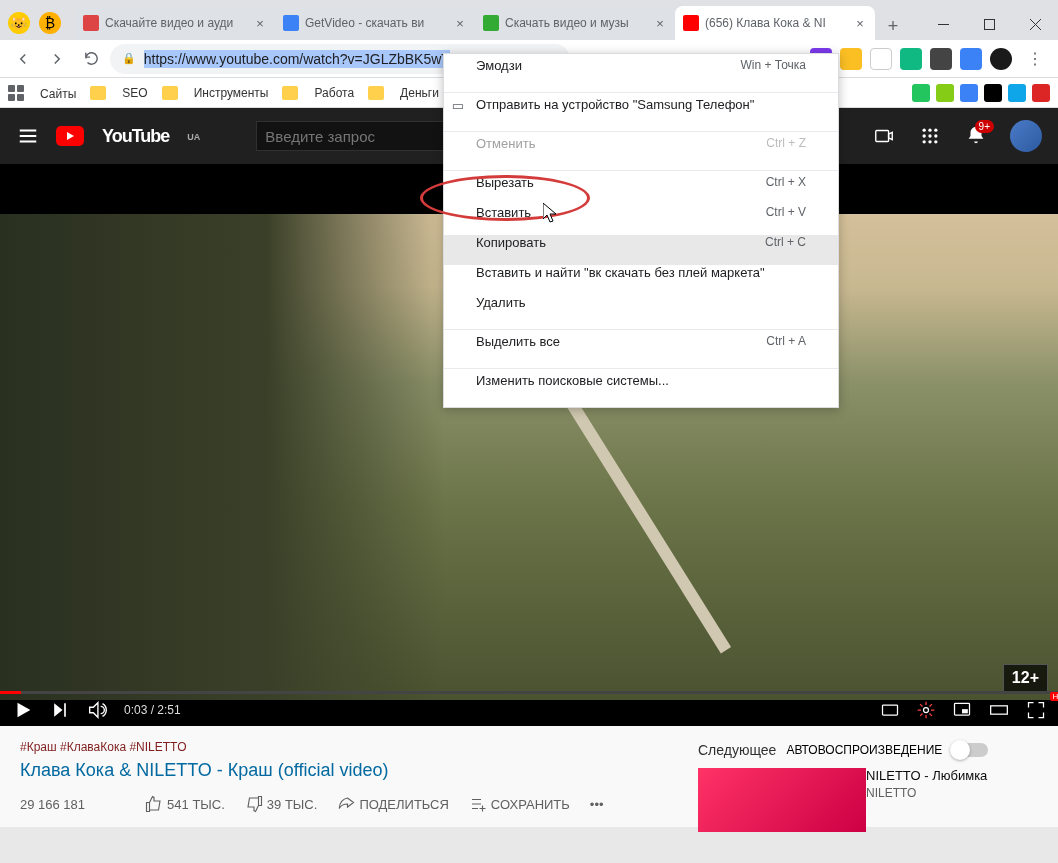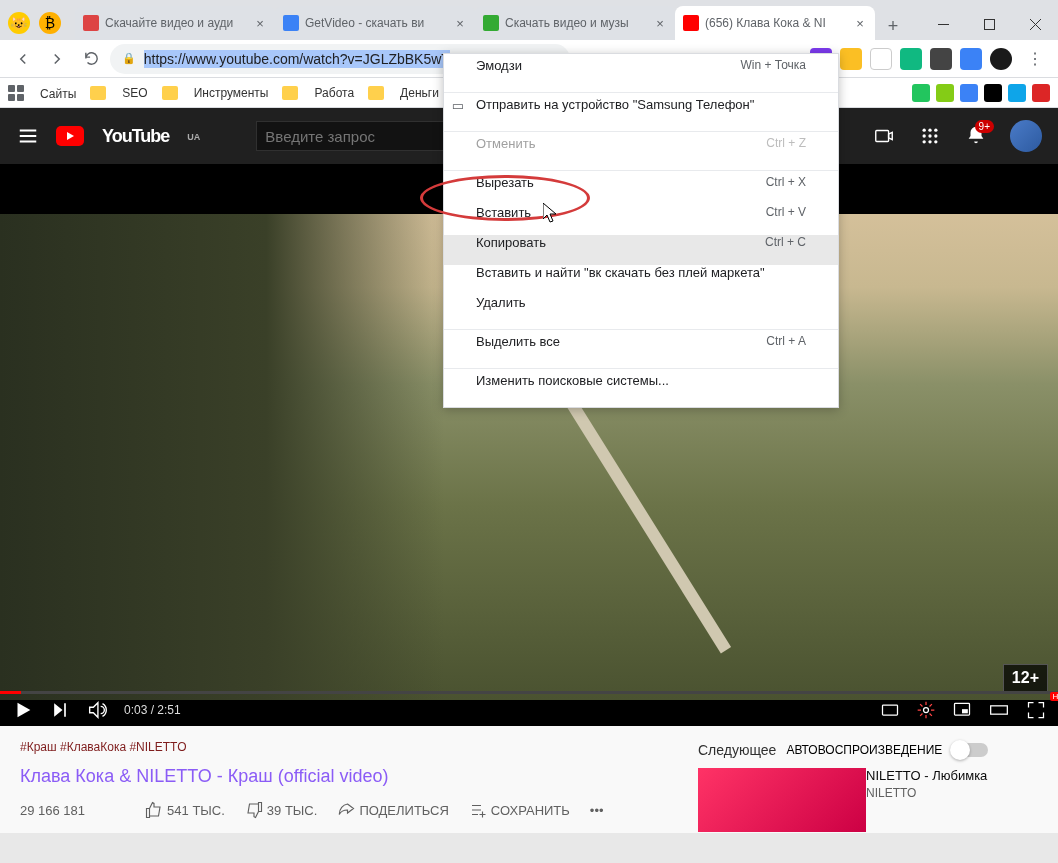--- a/index.html
+++ b/index.html
@@ -50,21 +50,21 @@
 .road{position:absolute;left:48%;top:20%;width:12px;height:400px;background:#d0c8b0;transform:rotate(-32deg);transform-origin:top}
 .age{position:absolute;right:10px;bottom:34px;background:rgba(0,0,0,.7);color:#fff;padding:4px 8px;font-size:16px;font-weight:bold;border:1px solid #555}
 .progress{position:absolute;bottom:32px;left:0;right:0;height:3px;background:#444}
 .progress-fill{height:100%;width:2%;background:#ff0000}
 .controls{position:absolute;bottom:0;left:0;right:0;height:32px;display:flex;align-items:center;padding:0 12px;gap:16px;color:#fff}
 .ctrl{display:flex;align-items:center;justify-content:center}
 .time{font-size:12px;color:#ddd}
 .ctrl-right{margin-left:auto;display:flex;gap:16px;align-items:center}
 .below{background:#f9f9f9;padding:14px 20px}
 .hashtags{font-size:12px;color:#7f1d1d}
-.vtitle{font-size:18px;color:#8b5cf6;margin-top:12px}
+.vtitle{font-size:18px;color:#0369a1;margin-top:6px}
 .stats-row{display:flex;align-items:center;margin-top:14px;color:#606060;font-size:13px}
 .views{flex:0 0 auto}
 .actions{display:flex;gap:20px;margin-left:60px;font-size:13px;font-weight:500;color:#606060}
 .action{display:flex;align-items:center;gap:4px}
 .sidebar-next{position:absolute;right:20px;top:742px;width:340px}
 .next-head{display:flex;align-items:center;gap:10px;font-size:14px;color:#606060;margin-bottom:10px}
 .next-label{color:#303030;font-weight:500}
 .autoplay{font-size:12px;color:#000000}
 .toggle{width:36px;height:14px;background:#ccc;border-radius:7px;position:relative}
 .toggle::after{content:"";position:absolute;left:-2px;top:-3px;width:20px;height:20px;background:#fff;border-radius:50%;box-shadow:0 1px 3px rgba(0,0,0,.3)}

